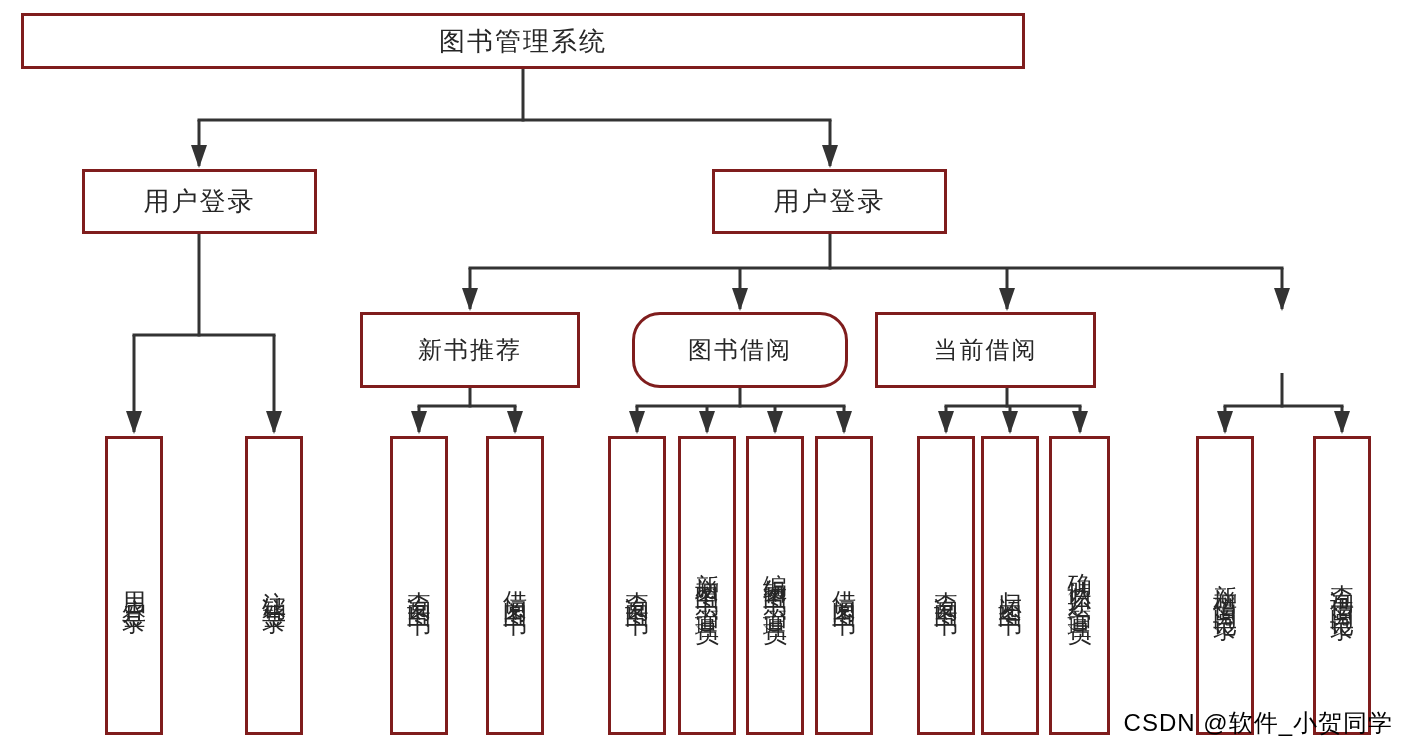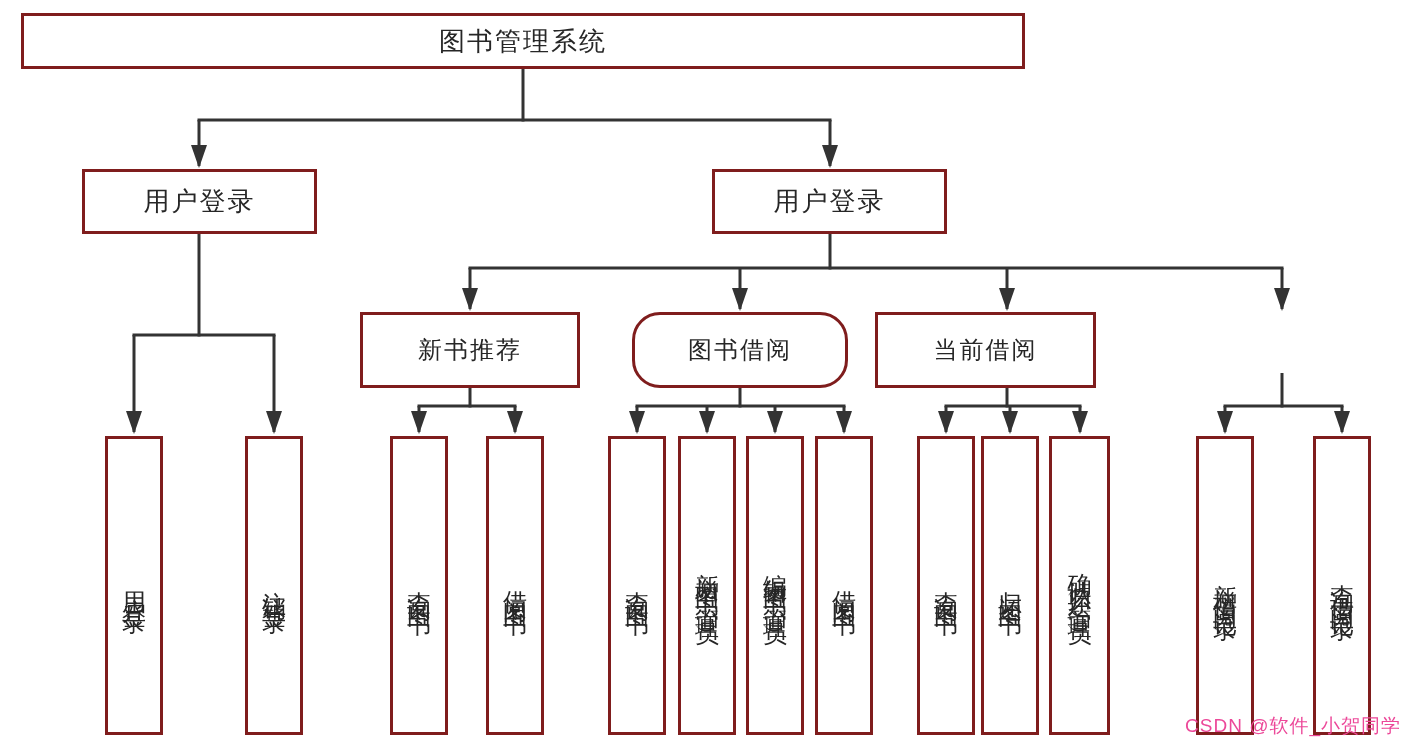--- a/index.html
+++ b/index.html
@@ -8,22 +8,22 @@
   .connectors{position:absolute;left:0;top:0;z-index:0;}
   .node{position:absolute;box-sizing:border-box;border:3px solid #7f1d1d;background:#ffffff;
         display:flex;align-items:center;justify-content:center;color:#262626;z-index:1;}
   .hbox{font-size:26px;letter-spacing:2px;}
   .root{left:21px;top:13px;width:1004px;height:56px;}
   .lvl2{top:169px;width:235px;height:65px;}
   .lvl3{top:312px;height:76px;font-size:24px;}
   .leaf{top:436px;width:58px;height:299px;}
   .leaf span{writing-mode:vertical-rl;text-orientation:mixed;font-size:24px;
              letter-spacing:7px;line-height:1;white-space:nowrap;}
-  .watermark{position:absolute;right:4px;bottom:8px;z-index:2;font-size:19px;
-             color:#ec4899;letter-spacing:1px;}
+  .watermark{position:absolute;right:12px;bottom:8px;z-index:2;font-size:24px;
+             color:#000000;letter-spacing:1px;}
 </style>
 </head>
 <body>
 
 <div class="canvas">
 
   <svg class="connectors" width="1405" height="747">
     <defs>
       <marker id="ah" markerUnits="userSpaceOnUse" markerWidth="23" markerHeight="16" viewBox="0 0 23 16" refX="21" refY="8" orient="auto">
         <path d="M0,0 L23,8 L0,16 Z" fill="#333333"></path>

